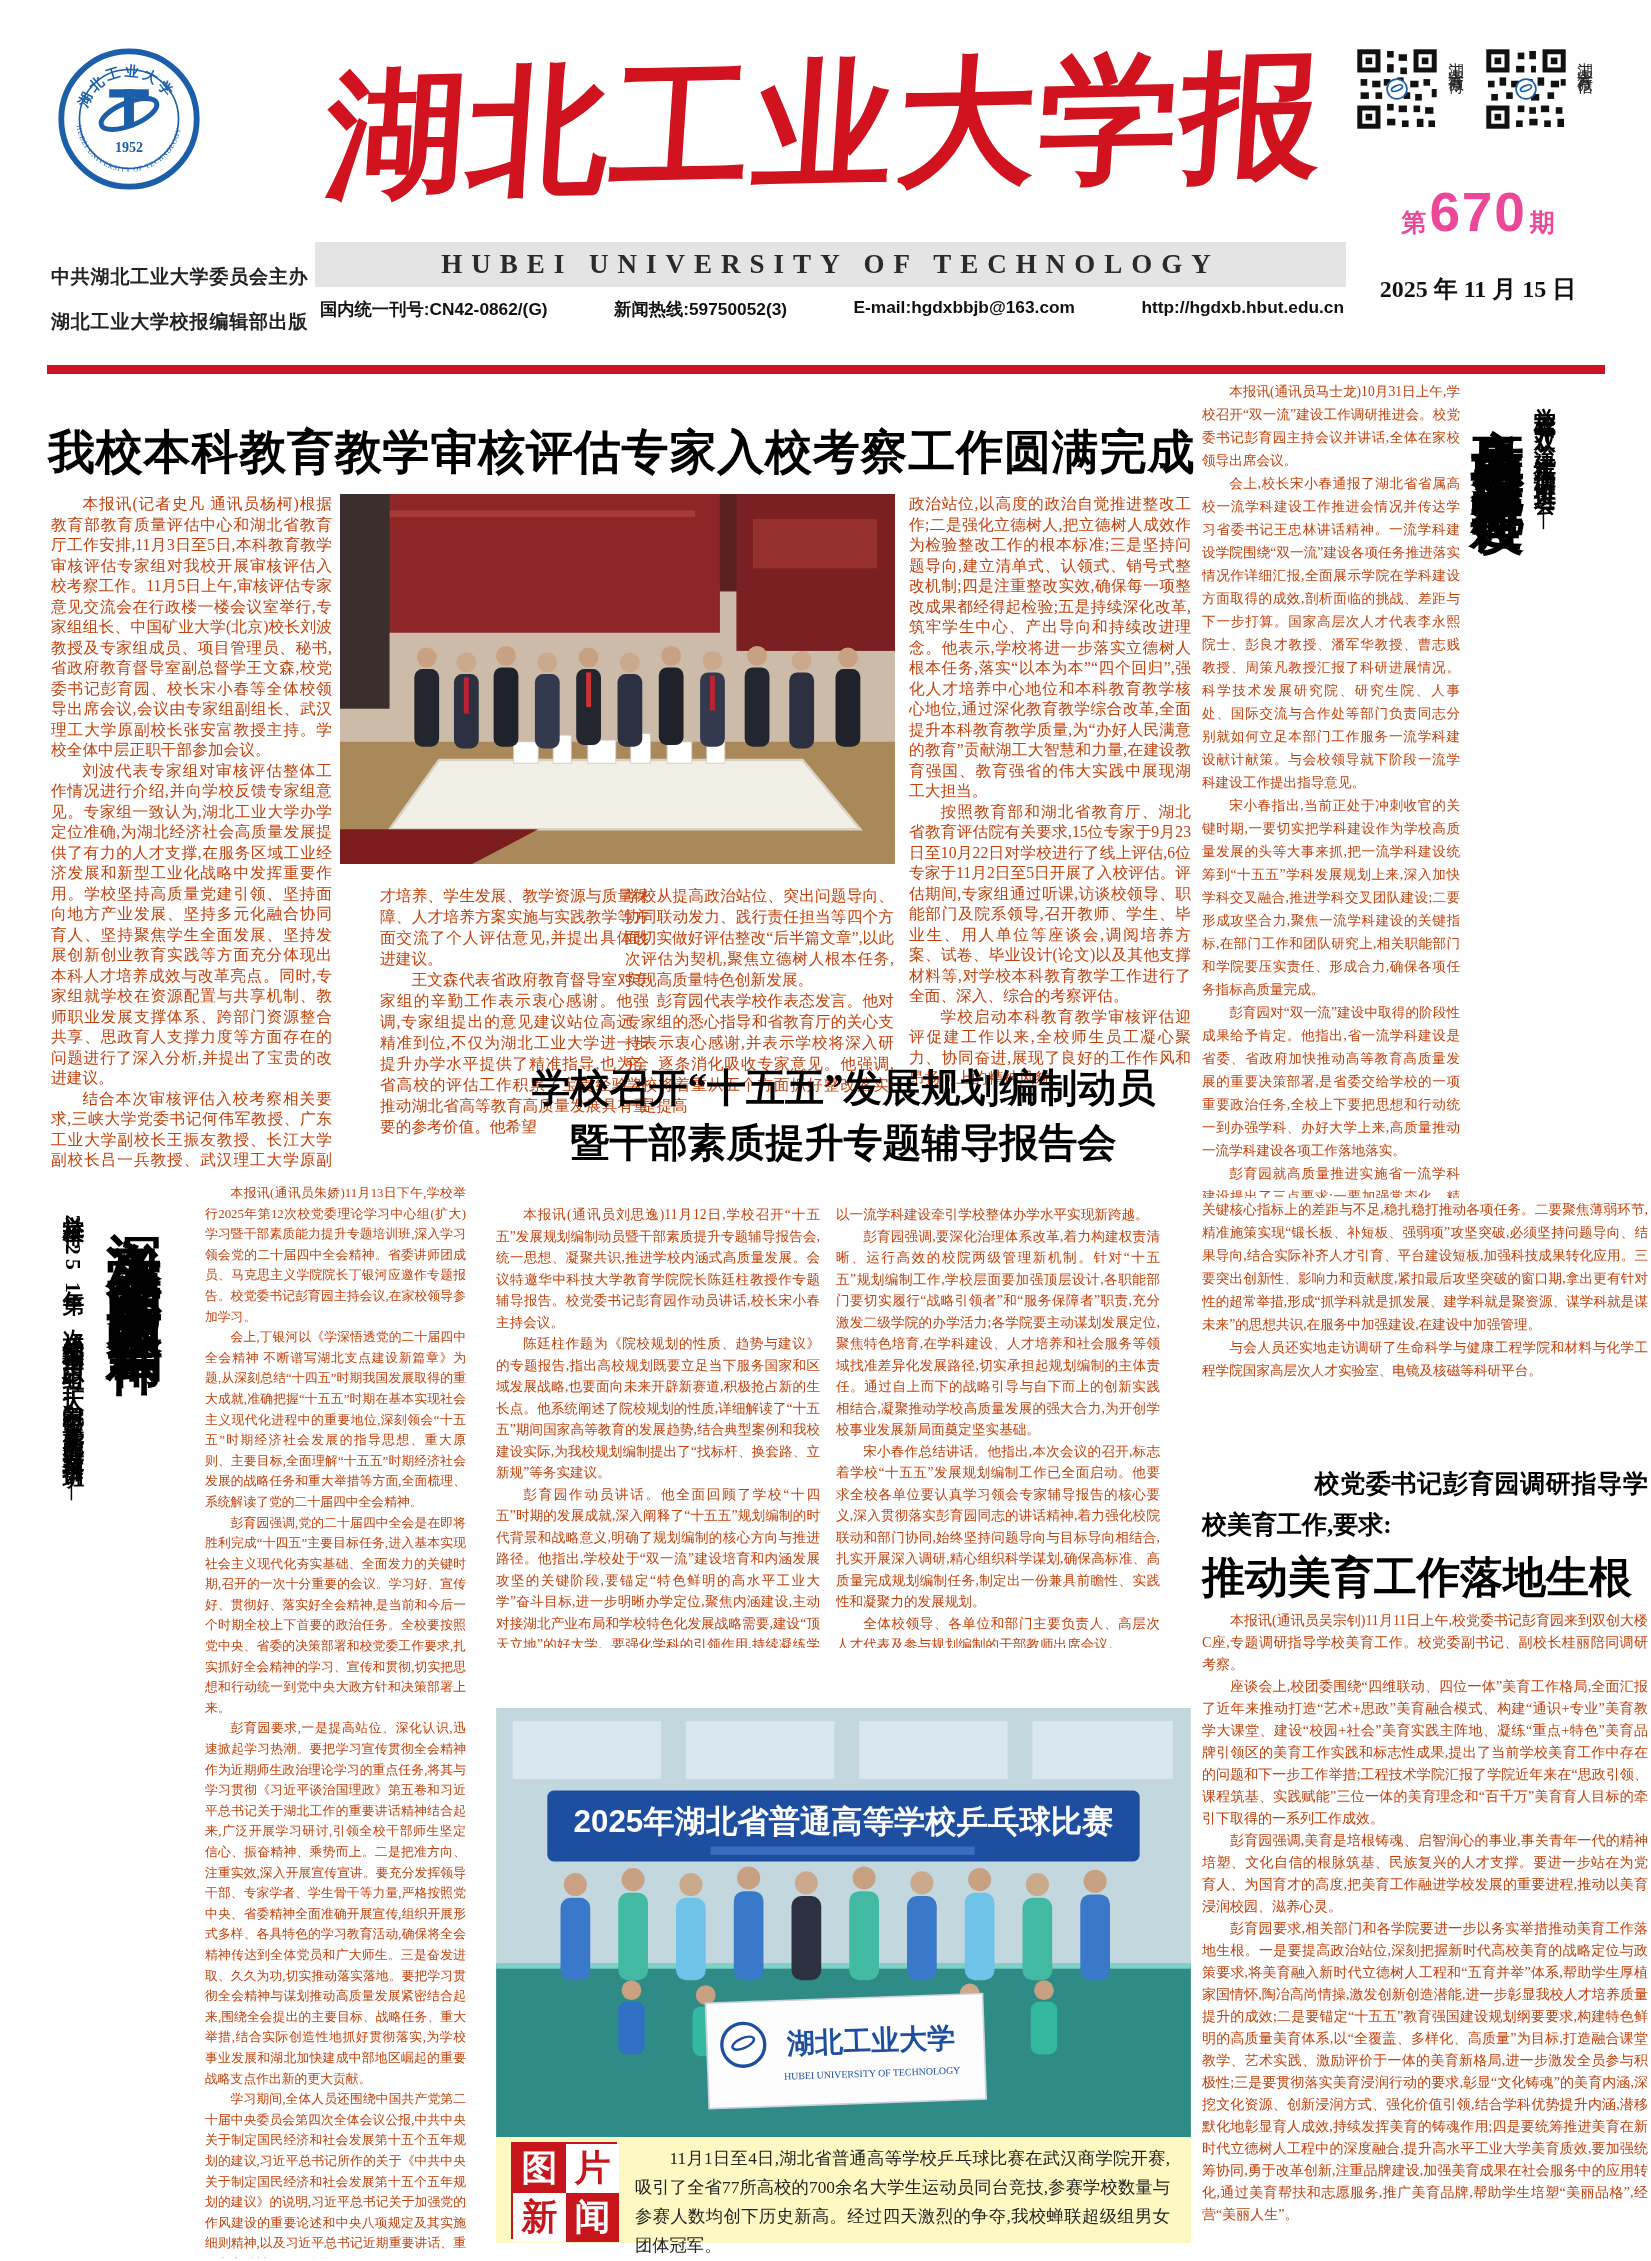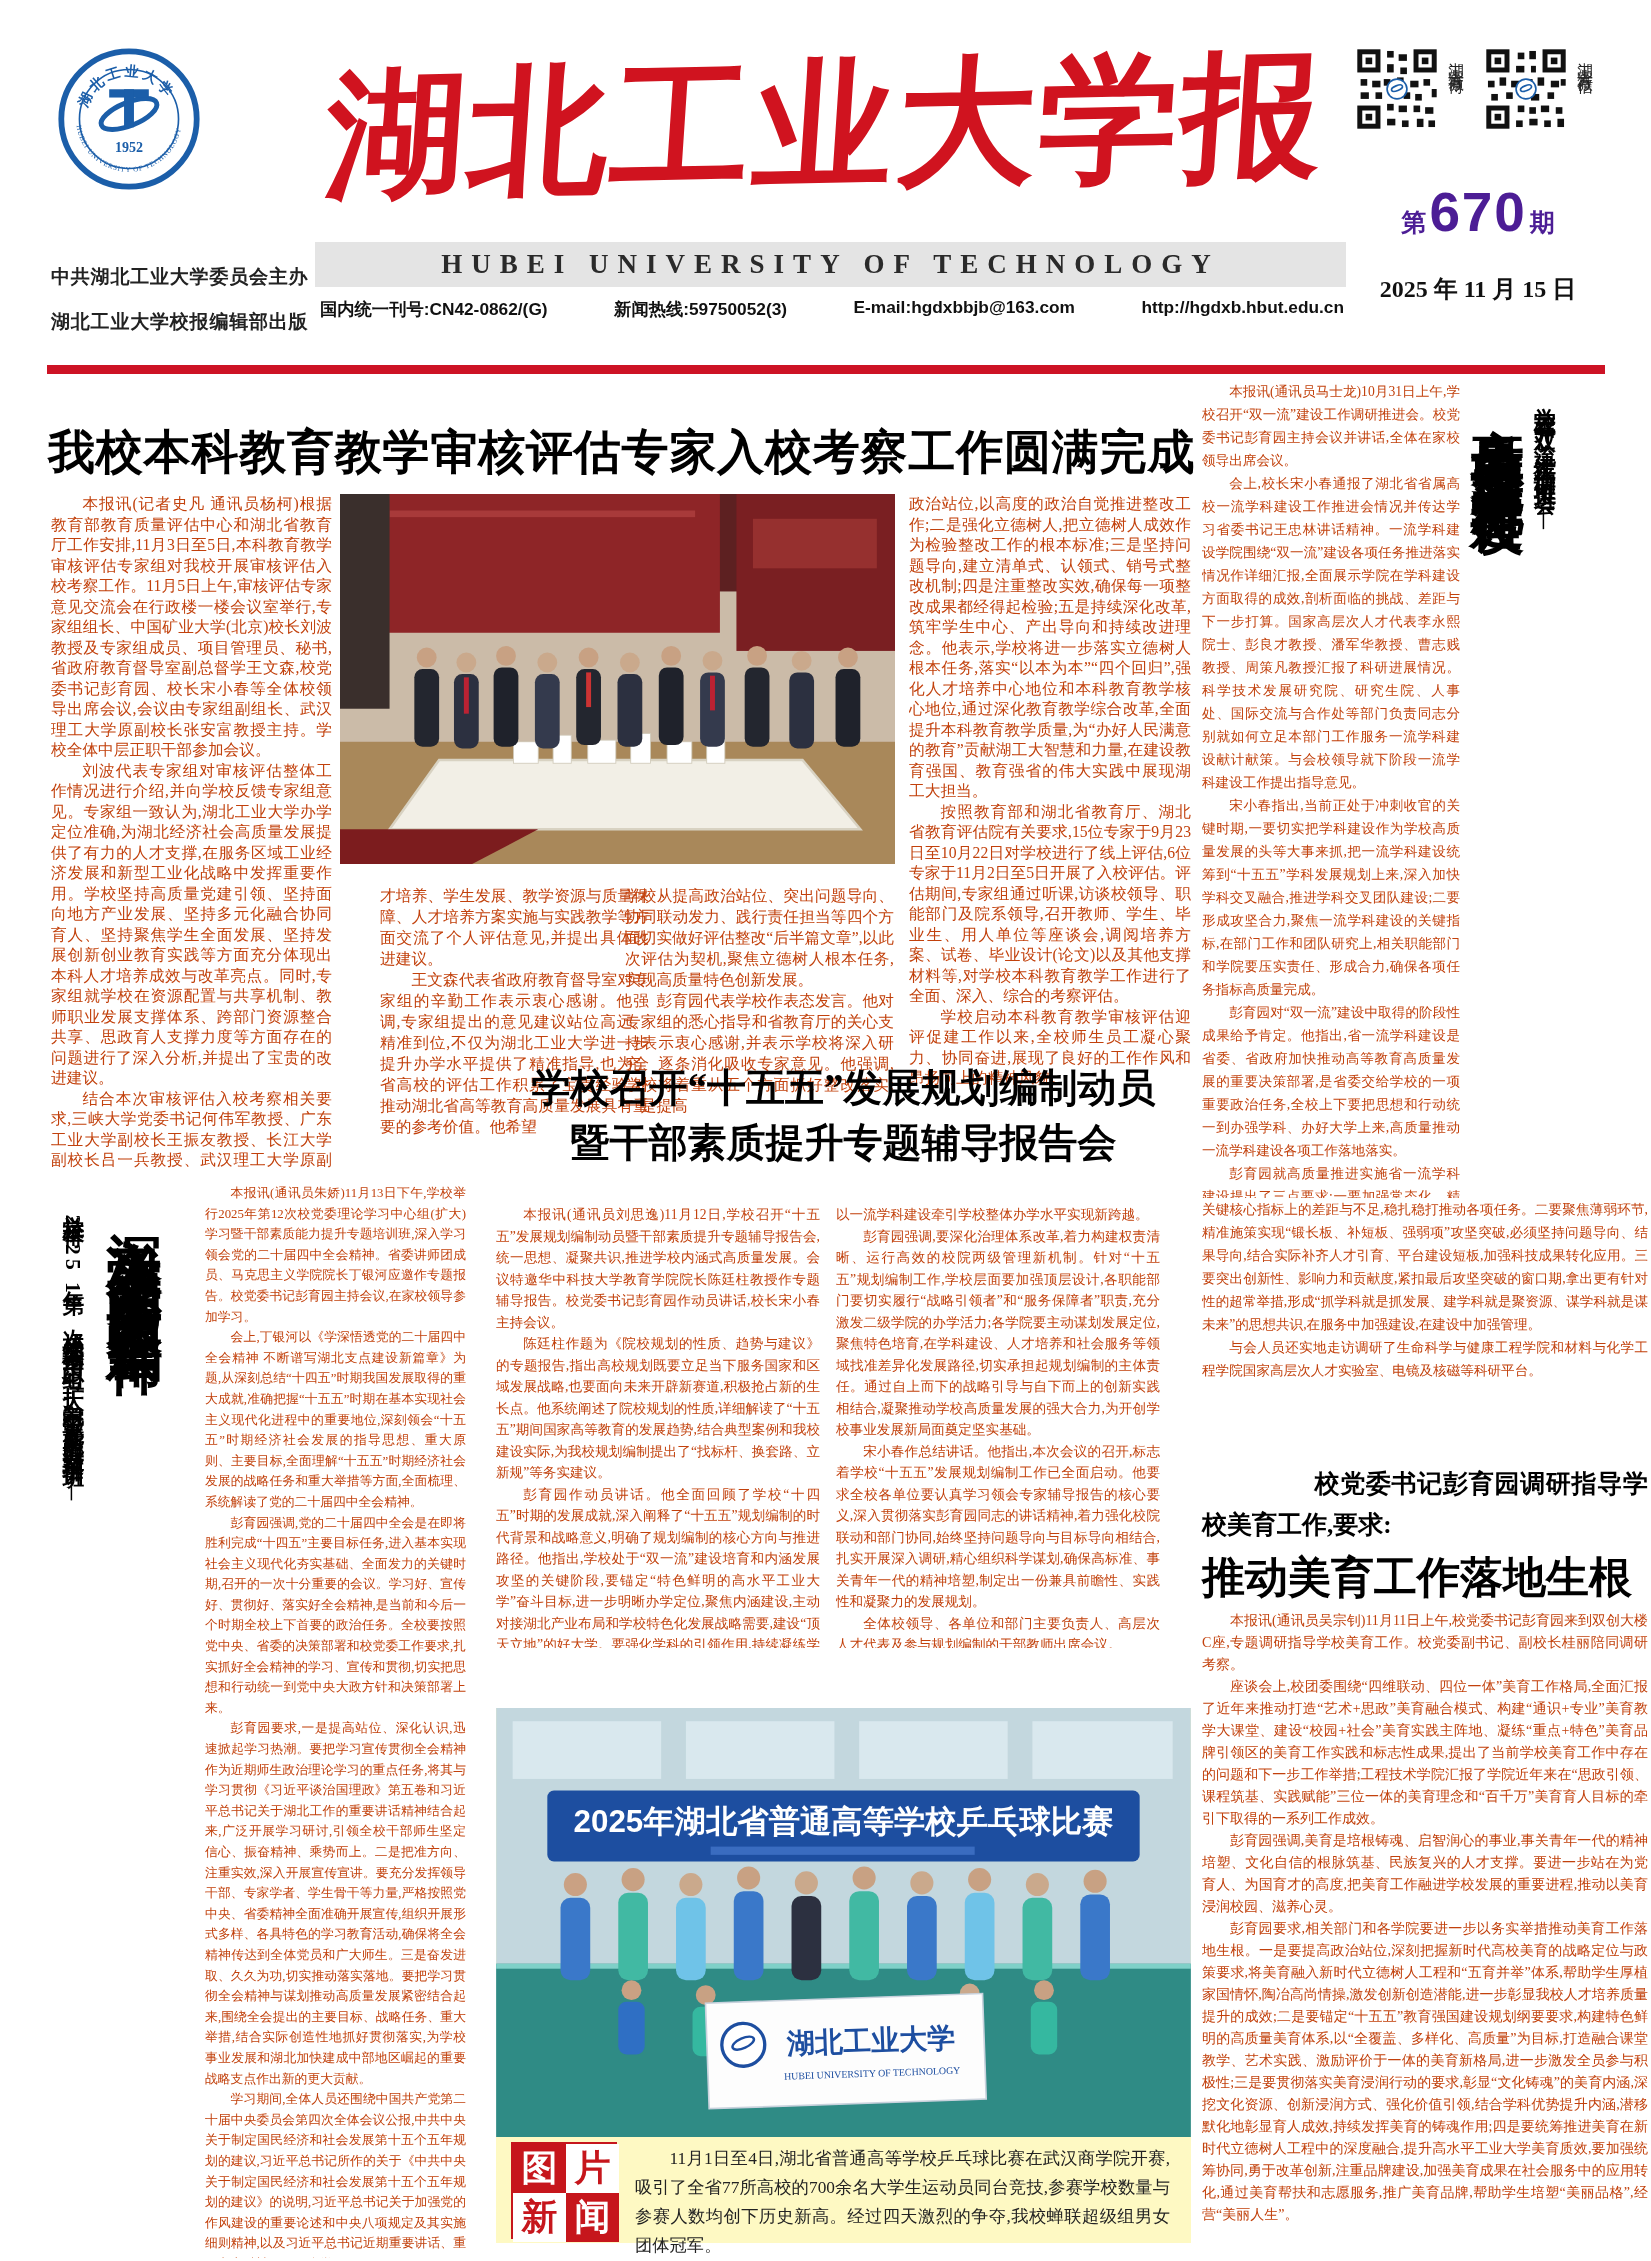--- a/index.html
+++ b/index.html
@@ -12,21 +12,21 @@
   
   .publine{left:51px;width:264px;font-weight:700;font-size:19px;letter-spacing:0.8px;font-family:"Liberation Sans",sans-serif;color:#222;}
   .title-cn{left:297px;top:15px;width:1057px;height:223px;text-align:center;
             font-size:139px;line-height:223px;font-weight:900;color:#d0131f;
             transform:skewX(-5deg) rotate(-1.2deg);letter-spacing:3.3px;white-space:nowrap;}
   .enbar{left:315px;top:242px;width:1031px;height:45px;background:#e4e4e4;text-align:center;
          font-size:27px;letter-spacing:9px;line-height:45px;color:#2a2a2a;font-weight:600;}
   .inforow{left:320px;top:297px;width:1024px;display:flex;justify-content:space-between;
            font-size:17.3px;font-weight:700;font-family:"Liberation Sans",sans-serif;color:#111;}
   .qrlabel{writing-mode:vertical-rl;font-size:15.7px;letter-spacing:3.3px;color:#222;height:107px;}
-  .issue{left:1346px;top:180px;width:264px;text-align:center;color:#4c1d95;}
+  .issue{left:1346px;top:180px;width:264px;text-align:center;color:#ec4899;}
   .issue .small{font-size:25px;font-weight:700;}
   .issue .big{font-size:55px;font-weight:700;font-family:"Liberation Sans",sans-serif;letter-spacing:1.7px;}
   .dateline{left:1346px;top:273px;width:264px;text-align:center;font-size:24px;font-weight:700;color:#111;}
   .redrule{left:47px;top:365px;width:1558px;height:9px;background:#cd1325;}
   
   .main-headline{left:48px;top:390px;width:1145px;height:79px;text-align:center;
                  font-family:"Liberation Sans",sans-serif;font-weight:900;font-size:47px;
                  letter-spacing:0.8px;color:#000;white-space:nowrap;}
   .plan-headline{left:496px;top:1060px;width:695px;text-align:center;font-weight:900;
                  font-size:39px;line-height:55px;color:#000;}
@@ -314,21 +314,21 @@
     <div>暨干部素质提升专题辅导报告会</div>
   </div>
   <div class="abs bodytext plan-colA">
       <p>本报讯(通讯员刘思逸)11月12日,学校召开“十五五”发展规划编制动员暨干部素质提升专题辅导报告会,统一思想、凝聚共识,推进学校内涵式高质量发展。会议特邀华中科技大学教育学院院长陈廷柱教授作专题辅导报告。校党委书记彭育园作动员讲话,校长宋小春主持会议。</p>
       <p>陈廷柱作题为《院校规划的性质、趋势与建议》的专题报告,指出高校规划既要立足当下服务国家和区域发展战略,也要面向未来开辟新赛道,积极抢占新的生长点。他系统阐述了院校规划的性质,详细解读了“十五五”期间国家高等教育的发展趋势,结合典型案例和我校建设实际,为我校规划编制提出了“找标杆、换套路、立新规”等务实建议。</p>
       <p>彭育园作动员讲话。他全面回顾了学校“十四五”时期的发展成就,深入阐释了“十五五”规划编制的时代背景和战略意义,明确了规划编制的核心方向与推进路径。他指出,学校处于“双一流”建设培育和内涵发展攻坚的关键阶段,要锚定“特色鲜明的高水平工业大学”奋斗目标,进一步明晰办学定位,聚焦内涵建设,主动对接湖北产业布局和学校特色化发展战略需要,建设“顶天立地”的好大学。要强化学科的引领作用,持续凝练学科特色、推动交叉融合,</p>
     </div>
   <div class="abs bodytext plan-colB cont">
       <p>以一流学科建设牵引学校整体办学水平实现新跨越。</p>
       <p>彭育园强调,要深化治理体系改革,着力构建权责清晰、运行高效的校院两级管理新机制。针对“十五五”规划编制工作,学校层面要加强顶层设计,各职能部门要切实履行“战略引领者”和“服务保障者”职责,充分激发二级学院的办学活力;各学院要主动谋划发展定位,聚焦特色培育,在学科建设、人才培养和社会服务等领域找准差异化发展路径,切实承担起规划编制的主体责任。通过自上而下的战略引导与自下而上的创新实践相结合,凝聚推动学校高质量发展的强大合力,为开创学校事业发展新局面奠定坚实基础。</p>
-      <p>宋小春作总结讲话。他指出,本次会议的召开,标志着学校“十五五”发展规划编制工作已全面启动。他要求全校各单位要认真学习领会专家辅导报告的核心要义,深入贯彻落实彭育园同志的讲话精神,着力强化校院联动和部门协同,始终坚持问题导向与目标导向相结合,扎实开展深入调研,精心组织科学谋划,确保高标准、事关青年一代的精神培塑,制定出一份兼具前瞻性、实践性和凝聚力的发展规划。</p>
+      <p>宋小春作总结讲话。他指出,本次会议的召开,标志着学校“十五五”发展规划编制工作已全面启动。他要求全校各单位要认真学习领会专家辅导报告的核心要义,深入贯彻落实彭育园同志的讲话精神,着力强化校院联动和部门协同,始终坚持问题导向与目标导向相结合,扎实开展深入调研,精心组织科学谋划,确保高标准、高质量完成规划编制任务,制定出一份兼具前瞻性、实践性和凝聚力的发展规划。</p>
       <p>全体校领导、各单位和部门主要负责人、高层次人才代表及参与规划编制的干部教师出席会议。</p>
     </div>
 
   <div class="abs bodytext sy-colA">
       <p>本报讯(通讯员马士龙)10月31日上午,学校召开“双一流”建设工作调研推进会。校党委书记彭育园主持会议并讲话,全体在家校领导出席会议。</p>
       <p>会上,校长宋小春通报了湖北省省属高校一流学科建设工作推进会情况并传达学习省委书记王忠林讲话精神。一流学科建设学院围绕“双一流”建设各项任务推进落实情况作详细汇报,全面展示学院在学科建设方面取得的成效,剖析面临的挑战、差距与下一步打算。国家高层次人才代表李永熙院士、彭良才教授、潘军华教授、曹志贱教授、周策凡教授汇报了科研进展情况。科学技术发展研究院、研究生院、人事处、国际交流与合作处等部门负责同志分别就如何立足本部门工作服务一流学科建设献计献策。与会校领导就下阶段一流学科建设工作提出指导意见。</p>
       <p>宋小春指出,当前正处于冲刺收官的关键时期,一要切实把学科建设作为学校高质量发展的头等大事来抓,把一流学科建设统筹到“十五五”学科发展规划上来,深入加快学科交叉融合,推进学科交叉团队建设;二要形成攻坚合力,聚焦一流学科建设的关键指标,在部门工作和团队研究上,相关职能部门和学院要压实责任、形成合力,确保各项任务指标高质量完成。</p>
       <p>彭育园对“双一流”建设中取得的阶段性成果给予肯定。他指出,省一流学科建设是省委、省政府加快推动高等教育高质量发展的重要决策部署,是省委交给学校的一项重要政治任务,全校上下要把思想和行动统一到办强学科、办好大学上来,高质量推动一流学科建设各项工作落地落实。</p>
       <p>彭育园就高质量推进实施省一流学科建设提出了三点要求:一要加强常态化、精细化对标对表分析。对标同类高校,关注跟踪新一轮建设核心指标,清醒认识自身在</p>
     </div>

